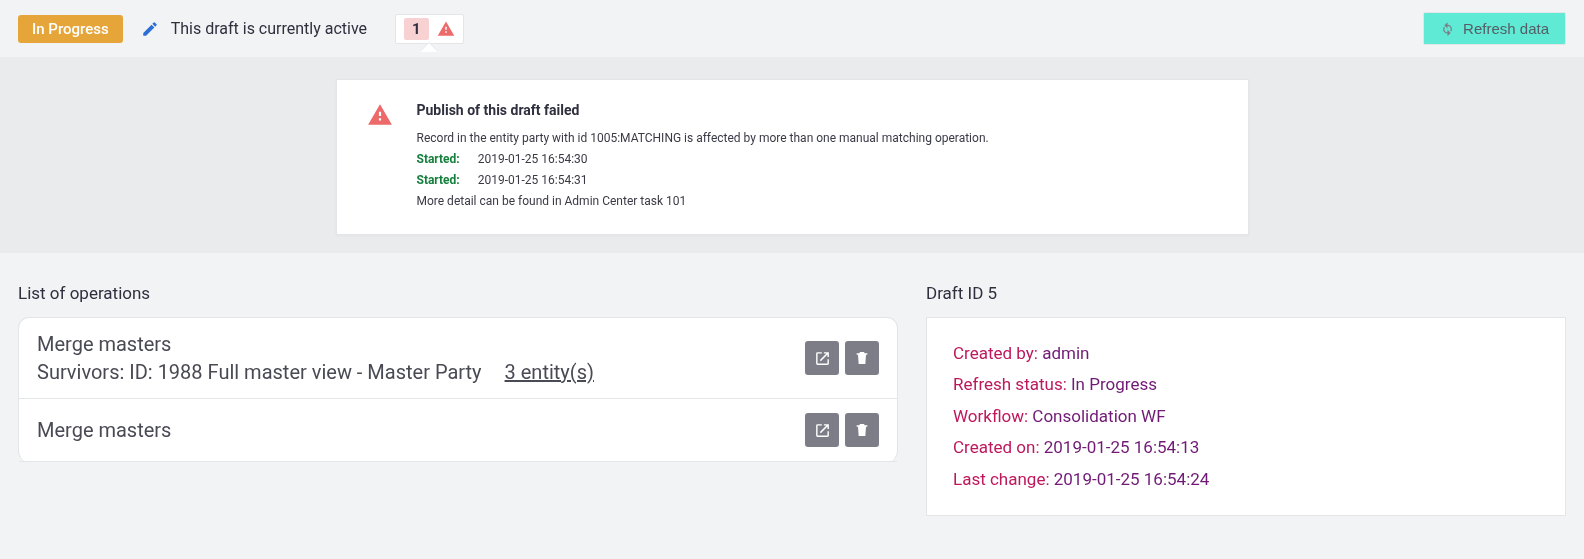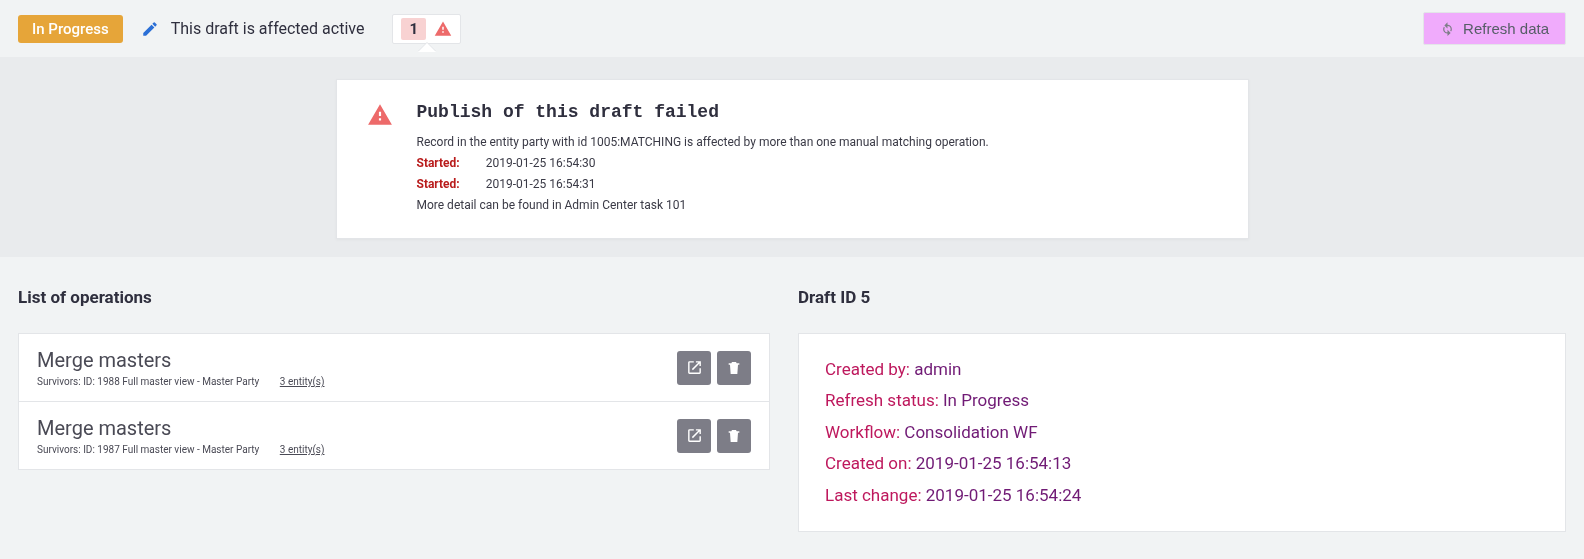--- a/index.html
+++ b/index.html
@@ -5,54 +5,54 @@
     * { margin: 0; padding: 0; box-sizing: border-box; }
     body { font-family: -apple-system, BlinkMacSystemFont, "Segoe UI", Roboto, "Helvetica Neue", Arial, sans-serif; background: #f1f3f4; width: 1584px; height: 559px; color: #2f2f3e; }
     .topbar { display: flex; align-items: center; padding: 12px 18px 12px 18px; }
     .status-badge { background: #e6a539; color: #fff; font-size: 15px; padding: 5px 14px; border-radius: 3px; font-weight: 500; }
     .edit-icon { margin-left: 18px; cursor: pointer; }
     .draft-active-text { margin-left: 12px; font-size: 16px; color: #2f2f3e; }
     .alert-indicator-group { margin-left: 28px; background: #fff; border: 1px solid #e3e5e8; border-radius: 2px; padding: 3px 8px; display: inline-flex; align-items: center; gap: 8px; position: relative; }
     .alert-count { background: #f8d2d2; color: #2f2f3e; font-weight: 700; font-size: 15px; padding: 2px 8px; border-radius: 2px; }
     .alert-indicator-group::after { content: ""; position: absolute; bottom: -9px; left: 50%; transform: translateX(-50%); width: 0; height: 0; border-left: 9px solid transparent; border-right: 9px solid transparent; border-bottom: 9px solid #fff; filter: drop-shadow(0 -1px 0 #e3e5e8); }
     .spacer { flex: 1; }
-    .refresh-btn { background: #f0abfc; border: 1px solid #e3e5e8; color: #555d66; font-size: 15px; padding: 7px 16px; border-radius: 2px; cursor: pointer; display: inline-flex; align-items: center; gap: 8px; }
+    .refresh-btn { background: #5eead4; border: 1px solid #e3e5e8; color: #555d66; font-size: 15px; padding: 7px 16px; border-radius: 2px; cursor: pointer; display: inline-flex; align-items: center; gap: 8px; }
     .alert-panel { background: #fff; border: 1px solid #e3e5e8; margin: 18px auto 0 auto; width: 913px; padding: 22px 30px 22px 30px; display: flex; gap: 24px; align-items: flex-start; box-shadow: 0 1px 3px rgba(0,0,0,0.04); }
     .alert-panel-stage { background: #e9ebed; padding-top: 4px; padding-bottom: 18px; }
-    .alert-title { font-size: 18px; font-weight: 700; color: #2f2f3e; font-family: Liberation Mono, monospace; }
+    .alert-title { font-size: 14px; font-weight: 700; color: #2f2f3e; }
     .alert-body { margin-top: 10px; font-size: 12px; color: #3a3a46; line-height: 1.75; }
-    .alert-body .label { font-weight: 700; color: #b91c1c; margin-right: 23px; }
+    .alert-body .label { font-weight: 700; color: #15803d; margin-right: 15px; }
     .content { display: flex; align-items: flex-start; padding: 30px 18px 0 18px; gap: 28px; }
     .left-col { flex: 1; }
-    .right-col { width: 768px; }
-    .section-heading { font-size: 17px; font-weight: 700; color: #2f2f3e; margin-bottom: 26px; }
-    .op-list { border-top: 1px solid #e3e5e8; border-left: 1px solid #e3e5e8; border-right: 1px solid #e3e5e8; background: #fff; }
+    .right-col { width: 640px; }
+    .section-heading { font-size: 17px; font-weight: 400; color: #2f2f3e; margin-bottom: 14px; }
+    .op-list { border-top: 1px solid #e3e5e8; border-left: 1px solid #e3e5e8; border-right: 1px solid #e3e5e8; background: #fff; border-radius: 11px; }
     .op-item { border-bottom: 1px solid #e3e5e8; padding: 14px 18px; display: flex; align-items: center; }
     .op-item-main { flex: 1; }
     .op-title { font-size: 20px; color: #4a4a55; font-weight: 400; }
-    .op-sub { font-size: 10px; color: #4a4a55; margin-top: 4px; }
+    .op-sub { font-size: 20px; color: #4a4a55; margin-top: 4px; }
     .entity-link { margin-left: 18px; color: #4a4a55; text-decoration: underline; cursor: pointer; }
     .icon-btn { width: 34px; height: 34px; background: #7d7d87; color: #fff; border: none; border-radius: 3px; display: inline-flex; align-items: center; justify-content: center; cursor: pointer; margin-left: 6px; }
     .detail-card { background: #fff; border: 1px solid #e3e5e8; padding: 20px 26px; }
     .detail-row { font-size: 17px; line-height: 1.85; }
     .detail-row .k { color: #be185d; }
     .detail-row .v { color: #701a75; }
     svg { display: block; }
   </style>
 </head>
 <body>
 
 <div class="topbar">
   <span class="status-badge">In Progress</span>
   <span class="edit-icon">
     <svg width="18" height="18" viewBox="0 0 24 24" fill="#2b6fd6">
         <path d="M3 17.25V21h3.75l11.06-11.06-3.75-3.75L3 17.25zM20.71 7.04a1 1 0 0 0 0-1.41l-2.34-2.34a1 1 0 0 0-1.41 0l-1.83 1.83 3.75 3.75 1.83-1.83z"></path>
       </svg>
   </span>
-  <span class="draft-active-text">This draft is affected active</span>
+  <span class="draft-active-text">This draft is currently active</span>
   <span class="alert-indicator-group">
     <span class="alert-count">1</span>
     <span>
       <svg width="18" height="18" viewBox="0 0 24 24" fill="#ed6a6a">
           <path d="M12 2 1 21h22L12 2zm1 15h-2v-2h2v2zm0-4h-2V9h2v4z"></path>
         </svg>
     </span>
   </span>
   <span class="spacer"></span>
   <button class="refresh-btn">
@@ -113,24 +113,20 @@
           <span>
             <svg width="16" height="16" viewBox="0 0 24 24" fill="#fff">
                 <path d="M6 7h12l-1 14H7L6 7zm3-4h6l1 2h4v2H4V5h4l1-2z"></path>
               </svg>
           </span>
         </button>
       </div>
       <div class="op-item">
         <div class="op-item-main">
           <div class="op-title">Merge masters</div>
-          <div class="op-sub">
-            <span>Survivors: ID: 1987 Full master view - Master Party</span>
-            <a class="entity-link">3 entity(s)</a>
-          </div>
         </div>
         <button class="icon-btn">
           <span>
             <svg width="17" height="17" viewBox="0 0 24 24" fill="#fff">
                 <path d="M14 3v2h3.59l-9.3 9.29 1.42 1.42L19 6.41V10h2V3h-7zM5 5h6V3H5a2 2 0 0 0-2 2v14a2 2 0 0 0 2 2h14a2 2 0 0 0 2-2v-6h-2v6H5V5z"></path>
               </svg>
           </span>
         </button>
         <button class="icon-btn">
           <span>

